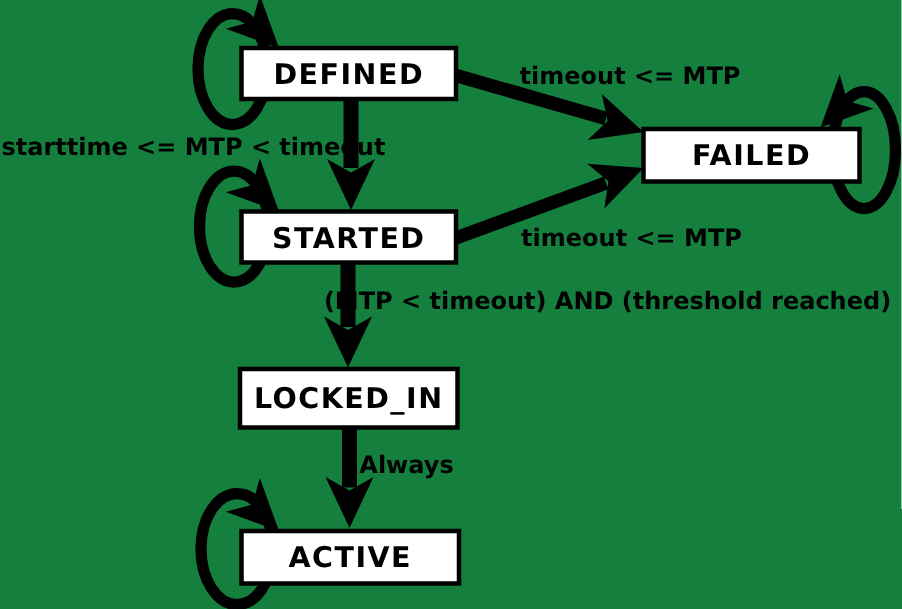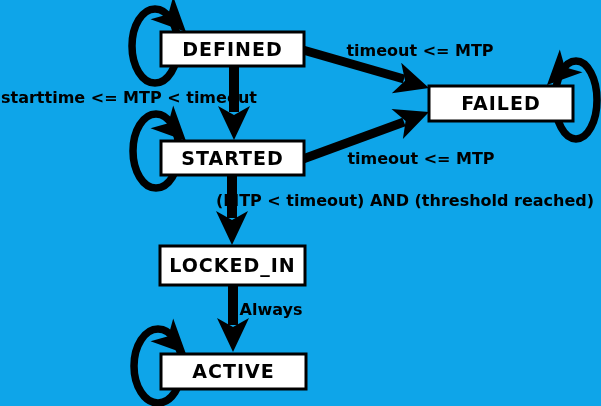--- a/index.html
+++ b/index.html
@@ -5,21 +5,21 @@
   html, body {
     margin: 0;
     padding: 0;
     background: #ffffff;
     font-family: "DejaVu Sans", "Liberation Sans", sans-serif;
   }
   .canvas {
     position: relative;
     width: 601px;
     height: 406px;
-    background: #0ea5e9;
+    background: #15803d;
     overflow: hidden;
   }
   svg { display: block; }
   .state-label {
     font-family: "DejaVu Sans", "Liberation Sans", sans-serif;
     font-weight: bold;
     font-size: 19px;
     letter-spacing: 1px;
     fill: #000000;
   }

